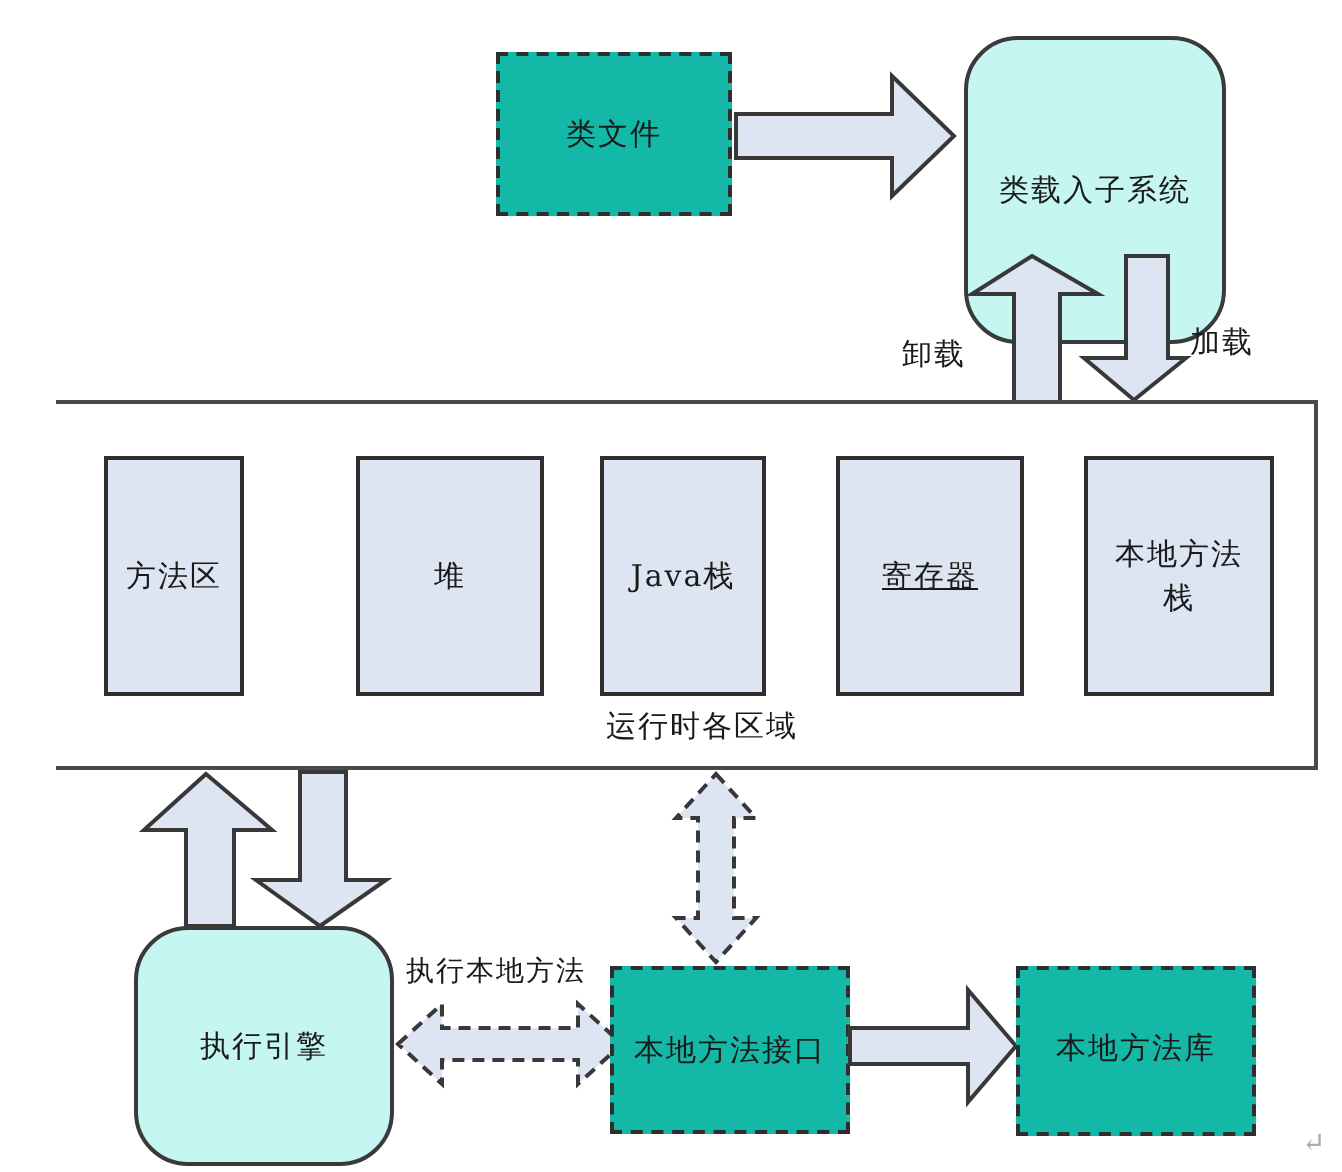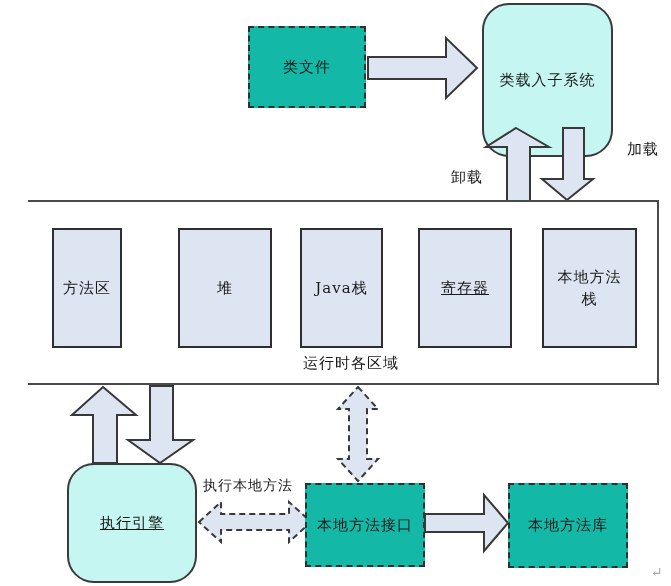--- a/index.html
+++ b/index.html
@@ -71,33 +71,33 @@
 <body>
 
 <div id="canvas">
 
   <div class="node dashed-box" style="left:248px;top:26px;width:118px;height:82px;">类文件</div>
 
   <svg class="arrow" style="left:367px;top:36px;" width="112" height="64" viewBox="0 0 112 64">
     <polygon points="1,21 79,21 79,2 110,32 79,62 79,43 1,43"></polygon>
   </svg>
 
-  <div class="node rounded-box" style="left:482px;top:3px;width:131px;height:154px;">类载入子系统</div>
+  <div class="node rounded-box" style="left:482px;top:18px;width:131px;height:154px;">类载入子系统</div>
 
   <svg class="arrow" style="left:485px;top:127px;" width="66" height="75" viewBox="0 0 66 75">
     <polygon points="31,1 64,20 45,20 45,74 22,74 22,20 1,20"></polygon>
   </svg>
 
   <svg class="arrow" style="left:540px;top:128px;" width="56" height="74" viewBox="0 0 56 74">
     <polygon points="23,0 44,0 44,51 53,51 27,72 2,51 23,51"></polygon>
   </svg>
 
   <div class="edge-label" style="left:451px;top:156px;margin-top:12px;">卸载</div>
 
-  <div class="edge-label" style="left:595px;top:140px;margin-left:32px;">加载</div>
+  <div class="edge-label" style="left:595px;top:162px;">加载</div>
 
   <div class="container-frame"></div>
 
   <div class="node solid-box" style="left:52px;top:228px;width:70px;height:120px;">方法区</div>
 
   <div class="node solid-box" style="left:178px;top:228px;width:94px;height:120px;">堆</div>
 
   <div class="node solid-box" style="left:300px;top:228px;width:83px;height:120px;">Java栈</div>
 
   <div class="node solid-box" style="left:418px;top:228px;width:94px;height:120px;text-decoration:underline;">寄存器</div>
@@ -112,21 +112,21 @@
   </svg>
 
   <svg class="arrow" style="left:126px;top:386px;" width="68" height="78" viewBox="0 0 68 78">
     <polygon points="24,0 47,0 47,54 67,54 34,77 2,54 24,54"></polygon>
   </svg>
 
   <svg class="arrow dashed" style="left:336px;top:386px;" width="44" height="97" viewBox="0 0 44 97">
     <polygon points="22,1 42,23 31,23 31,73 42,73 22,95 2,73 13,73 13,23 2,23"></polygon>
   </svg>
 
-  <div class="node rounded-box" style="left:67px;top:463px;width:130px;height:120px;text-decoration:underline;">执行引擎</div>
+  <div class="node rounded-box" style="left:67px;top:463px;width:130px;height:120px;">执行引擎</div>
 
   <div class="edge-label" style="left:203px;top:477px;font-size:14px;">执行本地方法</div>
 
   <svg class="arrow dashed" style="left:197px;top:497px;" width="116" height="50" viewBox="0 0 116 50">
     <polygon points="2,25 24,5 24,17 92,17 92,5 114,25 92,45 92,33 24,33 24,45"></polygon>
   </svg>
 
   <div class="node dashed-box" style="left:305px;top:483px;width:120px;height:84px;">本地方法接口</div>
 
   <svg class="arrow" style="left:425px;top:493px;" width="85" height="61" viewBox="0 0 85 61">

